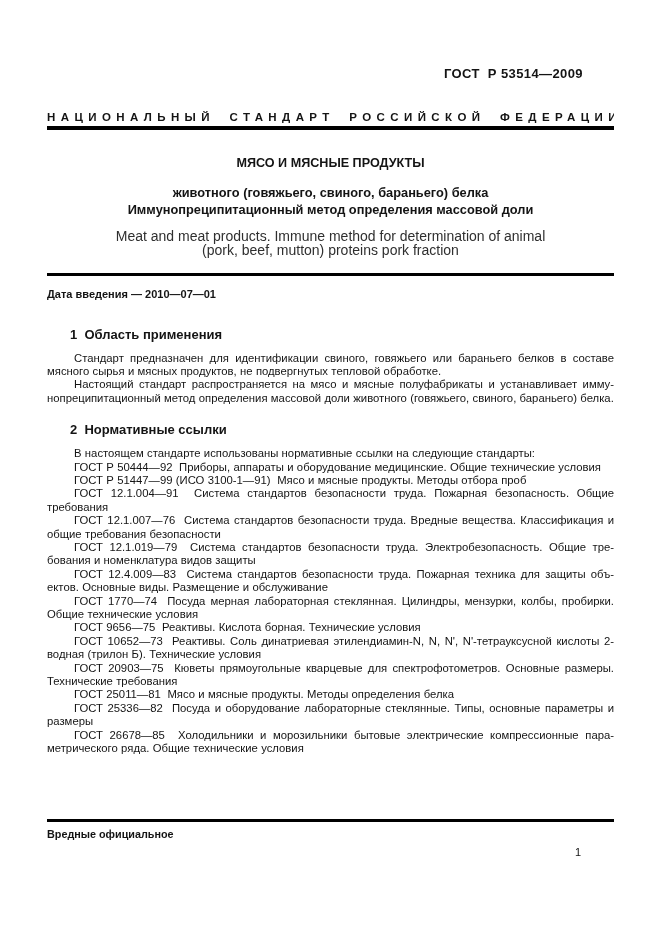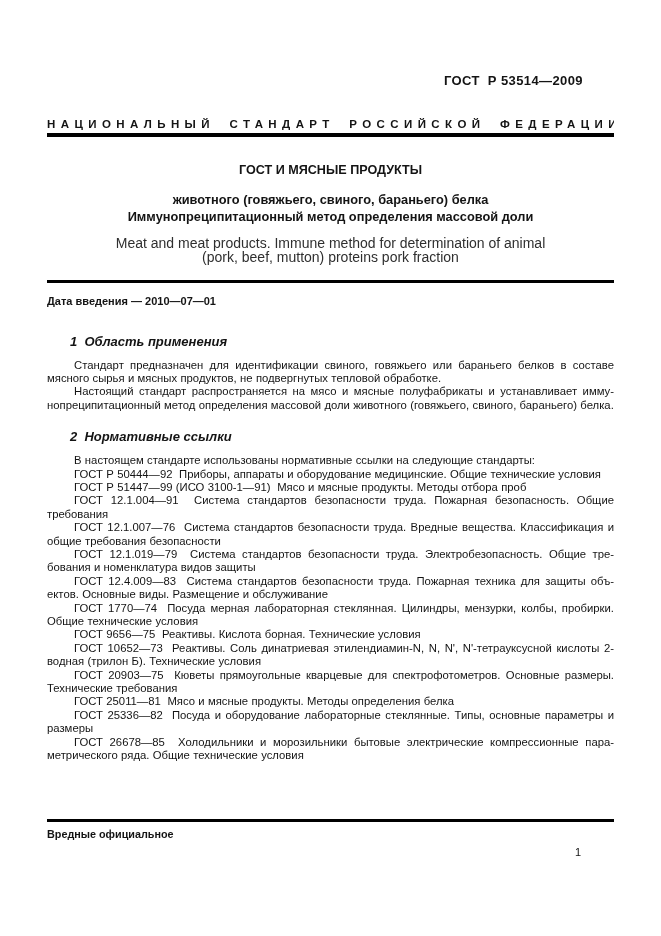--- a/index.html
+++ b/index.html
@@ -1,59 +1,59 @@
 <!DOCTYPE html>
 <html lang="ru"><head>
 <meta charset="utf-8">
 <style>
   * { margin:0; padding:0; box-sizing:border-box; }
   html,body { background:#ffffff; }
   body {
     width:661px; height:936px; overflow:hidden; position:relative;
     font-family:"Liberation Sans", sans-serif; color:#141414;
   }
-  .page { position:absolute; inset:0; padding:11px 47px; }
+  .page { position:absolute; inset:0; padding:4px 47px; }
   .doc-number {
     margin-top:62px; text-align:right; padding-right:31px;
     font-weight:bold; font-size:13px; letter-spacing:.4px; white-space:pre;
   }
   .banner {
     margin-top:30px; font-weight:bold; font-size:11.5px;
     letter-spacing:5.4px; word-spacing:6px; white-space:nowrap; overflow:hidden;
   }
   .rule-thick { height:4px; background:#000; margin-top:3px; }
   .category { margin-top:26px; text-align:center; font-weight:bold; font-size:12.6px; }
   .title-ru { margin-top:15px; text-align:center; font-weight:bold; font-size:12.8px; line-height:16.5px; }
   .title-en { margin-top:12px; text-align:center; font-size:14px; line-height:13.5px; color:#2f2f2f; }
   .rule-mid { height:2.5px; background:#000; margin-top:16px; }
   .intro-date { margin-top:12px; text-align:left; font-weight:bold; font-size:11px; white-space:pre; }
   h2.sec {
     font-size:13px; font-weight:bold; padding-left:23px;
-    margin-top:27px; margin-bottom:10px; white-space:pre;font-style:italic;
+    margin-top:27px; margin-bottom:10px; white-space:pre;
   }
   h2.sec-2 { margin-top:17px; }
   p.body {
     font-size:11.3px; line-height:13.4px; text-align:justify;
     text-indent:27px; hyphens:manual; word-spacing:.2px;
   }
   .footer-rule { position:absolute; left:47px; right:47px; top:819px; height:3px; background:#000; }
   .edition { position:absolute; left:47px; top:828px; font-weight:bold; font-size:10.8px; }
   .page-num { position:absolute; right:80px; top:846px; font-size:11px; }
 </style>
 </head>
 <body>
 
 <div class="page">
 
   <div class="doc-number">ГОСТ&nbsp; Р 53514—2009</div>
 
   <div class="banner">НАЦИОНАЛЬНЫЙ СТАНДАРТ РОССИЙСКОЙ ФЕДЕРАЦИИ</div>
   <div class="rule-thick"></div>
 
-  <div class="category">ГОСТ И МЯСНЫЕ ПРОДУКТЫ</div>
+  <div class="category">МЯСО И МЯСНЫЕ ПРОДУКТЫ</div>
 
   <div class="title-ru">
     <div>животного (говяжьего, свиного, бараньего) белка</div>
     <div>Иммунопреципитационный метод определения массовой доли</div>
   </div>
 
   <div class="title-en">
     <div>Meat and meat products. Immune method for determination of animal</div>
     <div>(pork, beef, mutton) proteins pork fraction</div>
   </div>

